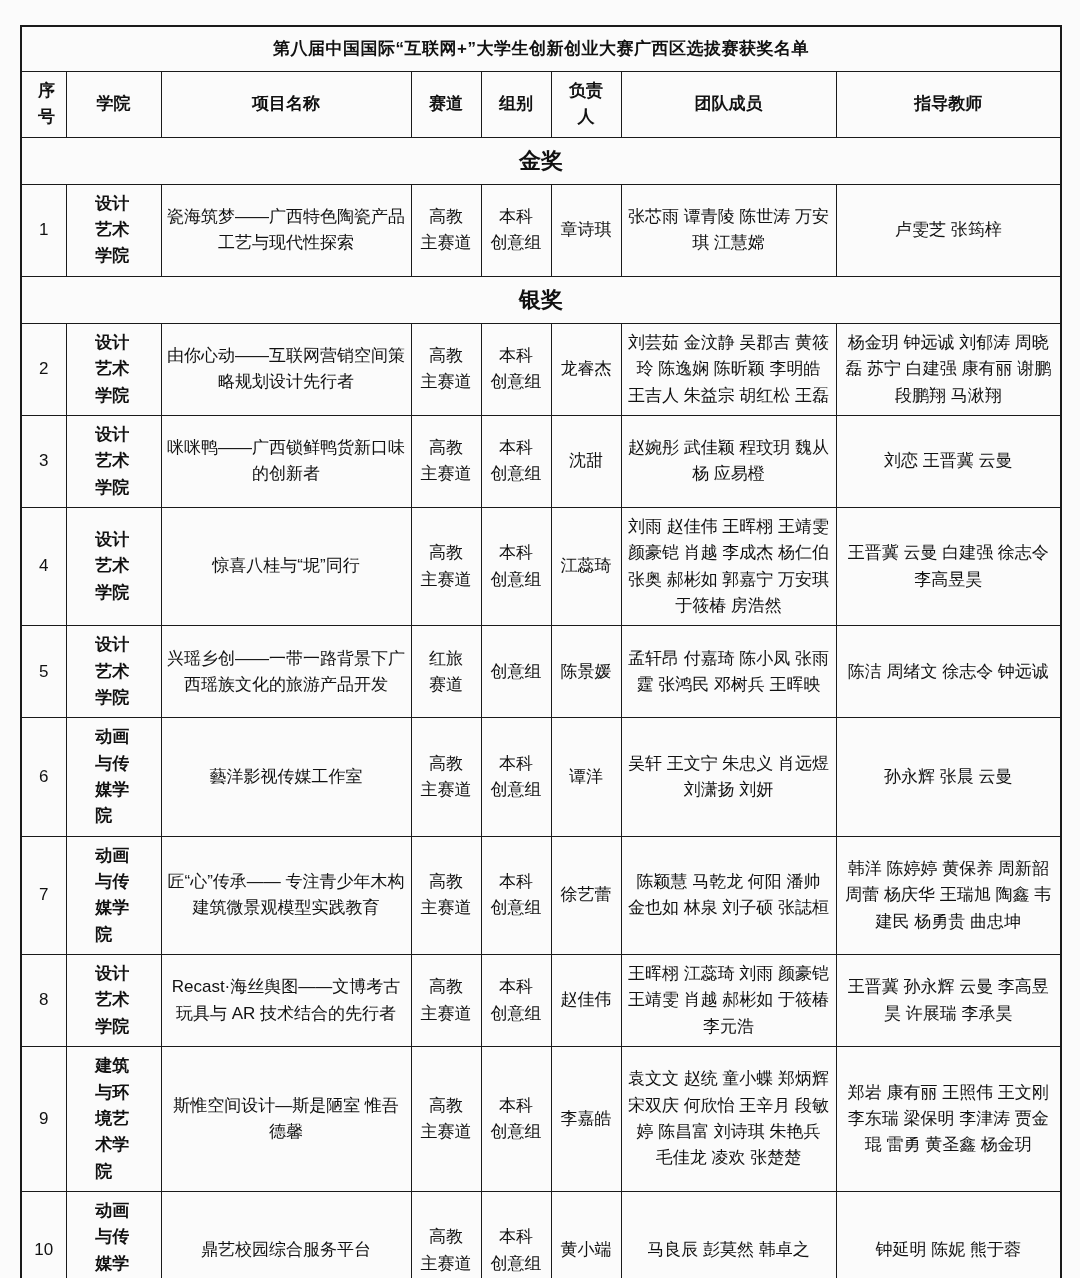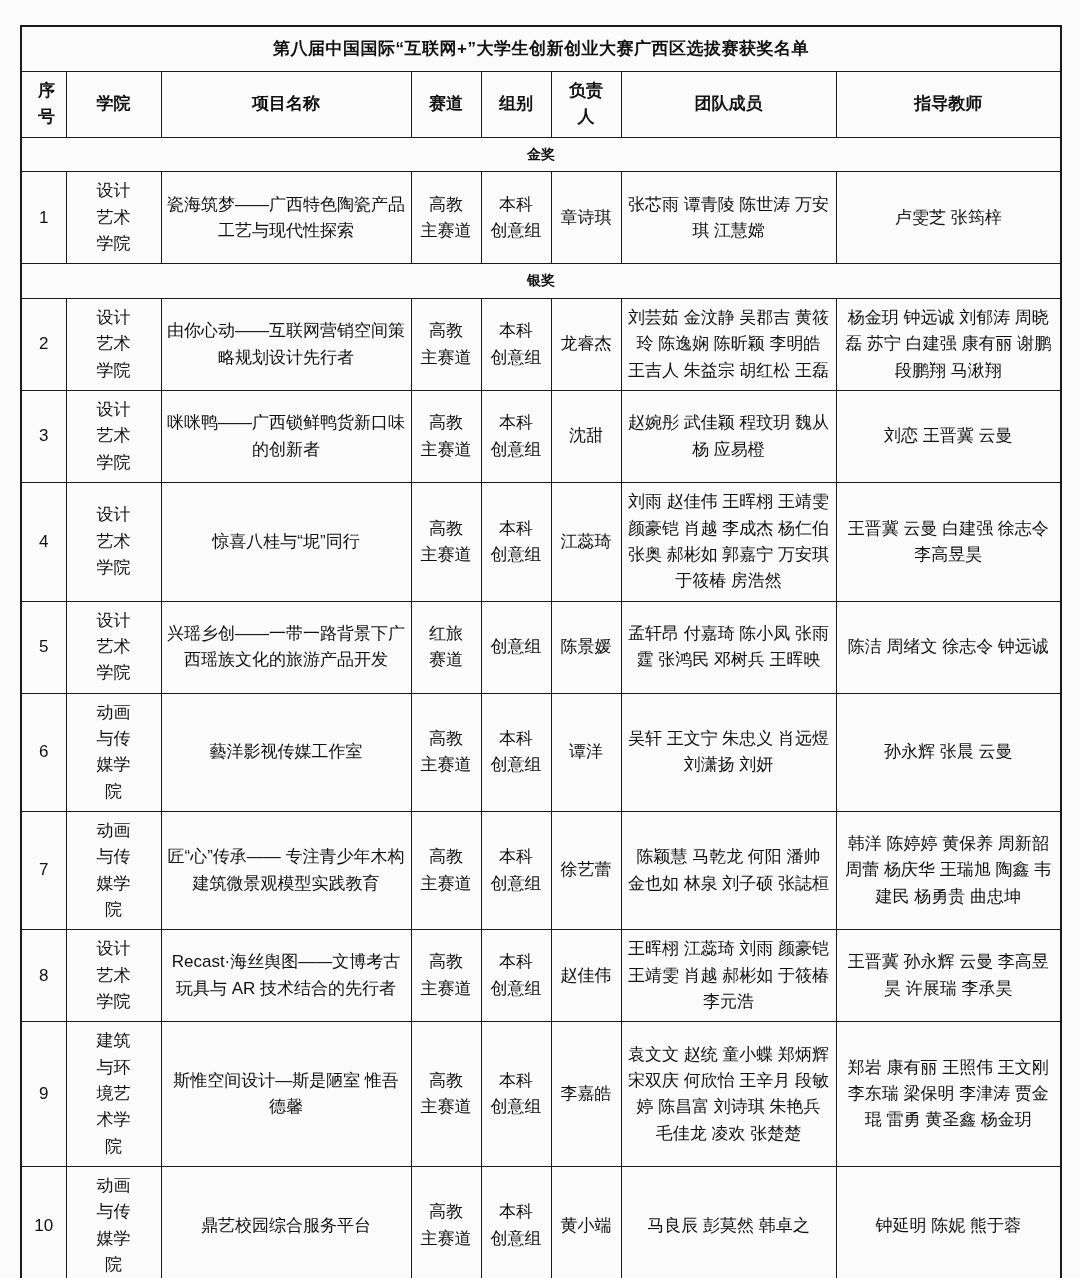--- a/index.html
+++ b/index.html
@@ -38,27 +38,28 @@
     letter-spacing: 0.5px;
   }
   tr.header-row th {
     font-weight: bold;
     height: 44px;
     padding: 6px 16px;
   }
   tr.section-row td {
     font-weight: bold;
     height: 18px;
-    font-size: 14px;
+    font-size: 22px;
   }
   td.col-no { padding: 6px 2px; }
   td.col-college .college-inner {
     display: inline-block;
     width: 2.15em;
-    text-align: center;
+    text-align: left;
+    font-weight: bold;
   }
   td.col-track, td.col-group {
     white-space: pre-line;
     margin-left: 42px;
   }
   td.col-members, td.col-advisors {
     padding: 8px 8px;
   }
   td.col-project {
     padding: 8px 10px;

